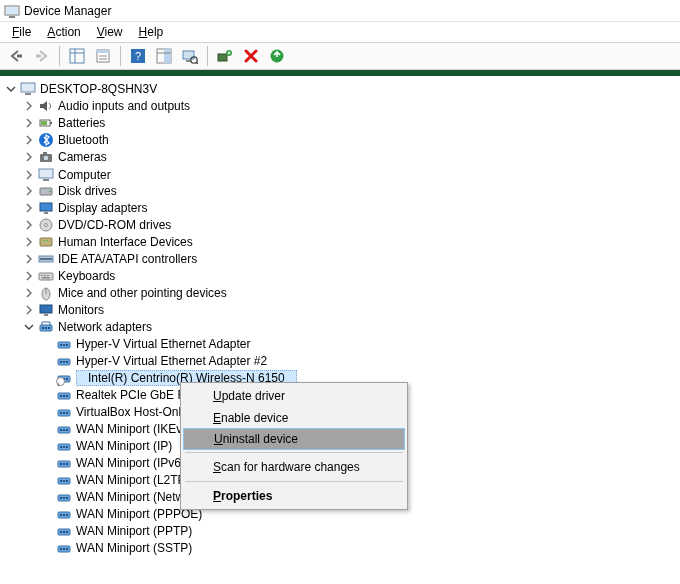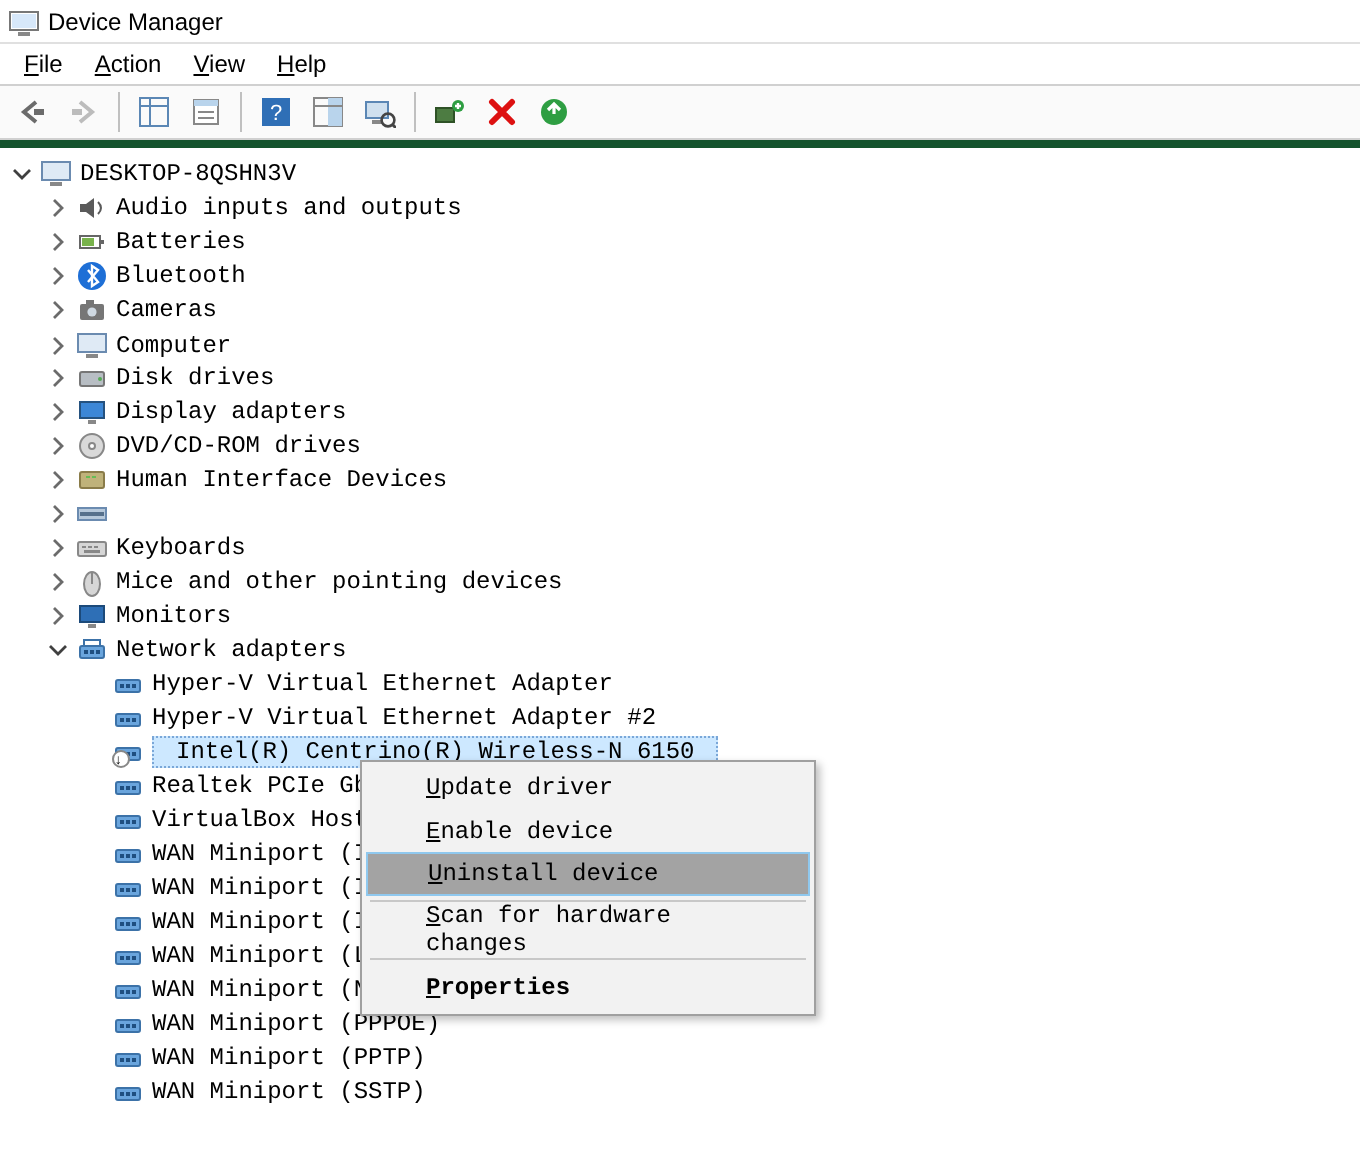--- a/index.html
+++ b/index.html
@@ -53,26 +53,25 @@
     width: 24px; height: 22px;
     display: flex; align-items: center; justify-content: center;
     border: 1px solid transparent;
   }
   .toolbar .divider {
     width: 1px; height: 20px; background: #c0c0c0; margin: 0 3px;
   }
 
   
   .tree-wrap {
-    border-top: 4px solid #14532d;
+    border-top: 6px solid #14532d;
     padding: 4px 0 0 0;
     height: calc(584px - 22px - 20px - 28px);
     overflow: auto;
     position: relative;
-    font-family: Liberation Mono, monospace;
   }
   .tree { padding-left: 4px; }
   .node {
     display: flex;
     align-items: center;
     height: 17px;
     white-space: nowrap;
   }
   .expander {
     width: 14px; height: 14px;
@@ -396,20 +395,21 @@
           <svg width="10" height="10" viewBox="0 0 10 10">
             <path d="M3 1 L7 5 L3 9" fill="none" stroke="#6b6b6b" stroke-width="1.4"></path>
           </svg>
         </span>
         <span class="dev-icon">
           <svg width="16" height="16">
             <rect x="1" y="5" width="14" height="6" fill="#b7c9db" stroke="#6b8bb0"></rect>
             <rect x="2" y="7" width="12" height="2" fill="#57718c"></rect>
           </svg>
         </span>
+        <span class="label">IDE ATA/ATAPI controllers</span>
       </div>
       <div class="node" style="padding-left: 18px;">
         <span class="expander">
           <svg width="10" height="10" viewBox="0 0 10 10">
             <path d="M3 1 L7 5 L3 9" fill="none" stroke="#6b6b6b" stroke-width="1.4"></path>
           </svg>
         </span>
         <span class="dev-icon">
           <svg width="16" height="16">
             <rect x="1" y="5" width="14" height="7" rx="1" fill="#d6d6d6" stroke="#888"></rect>

